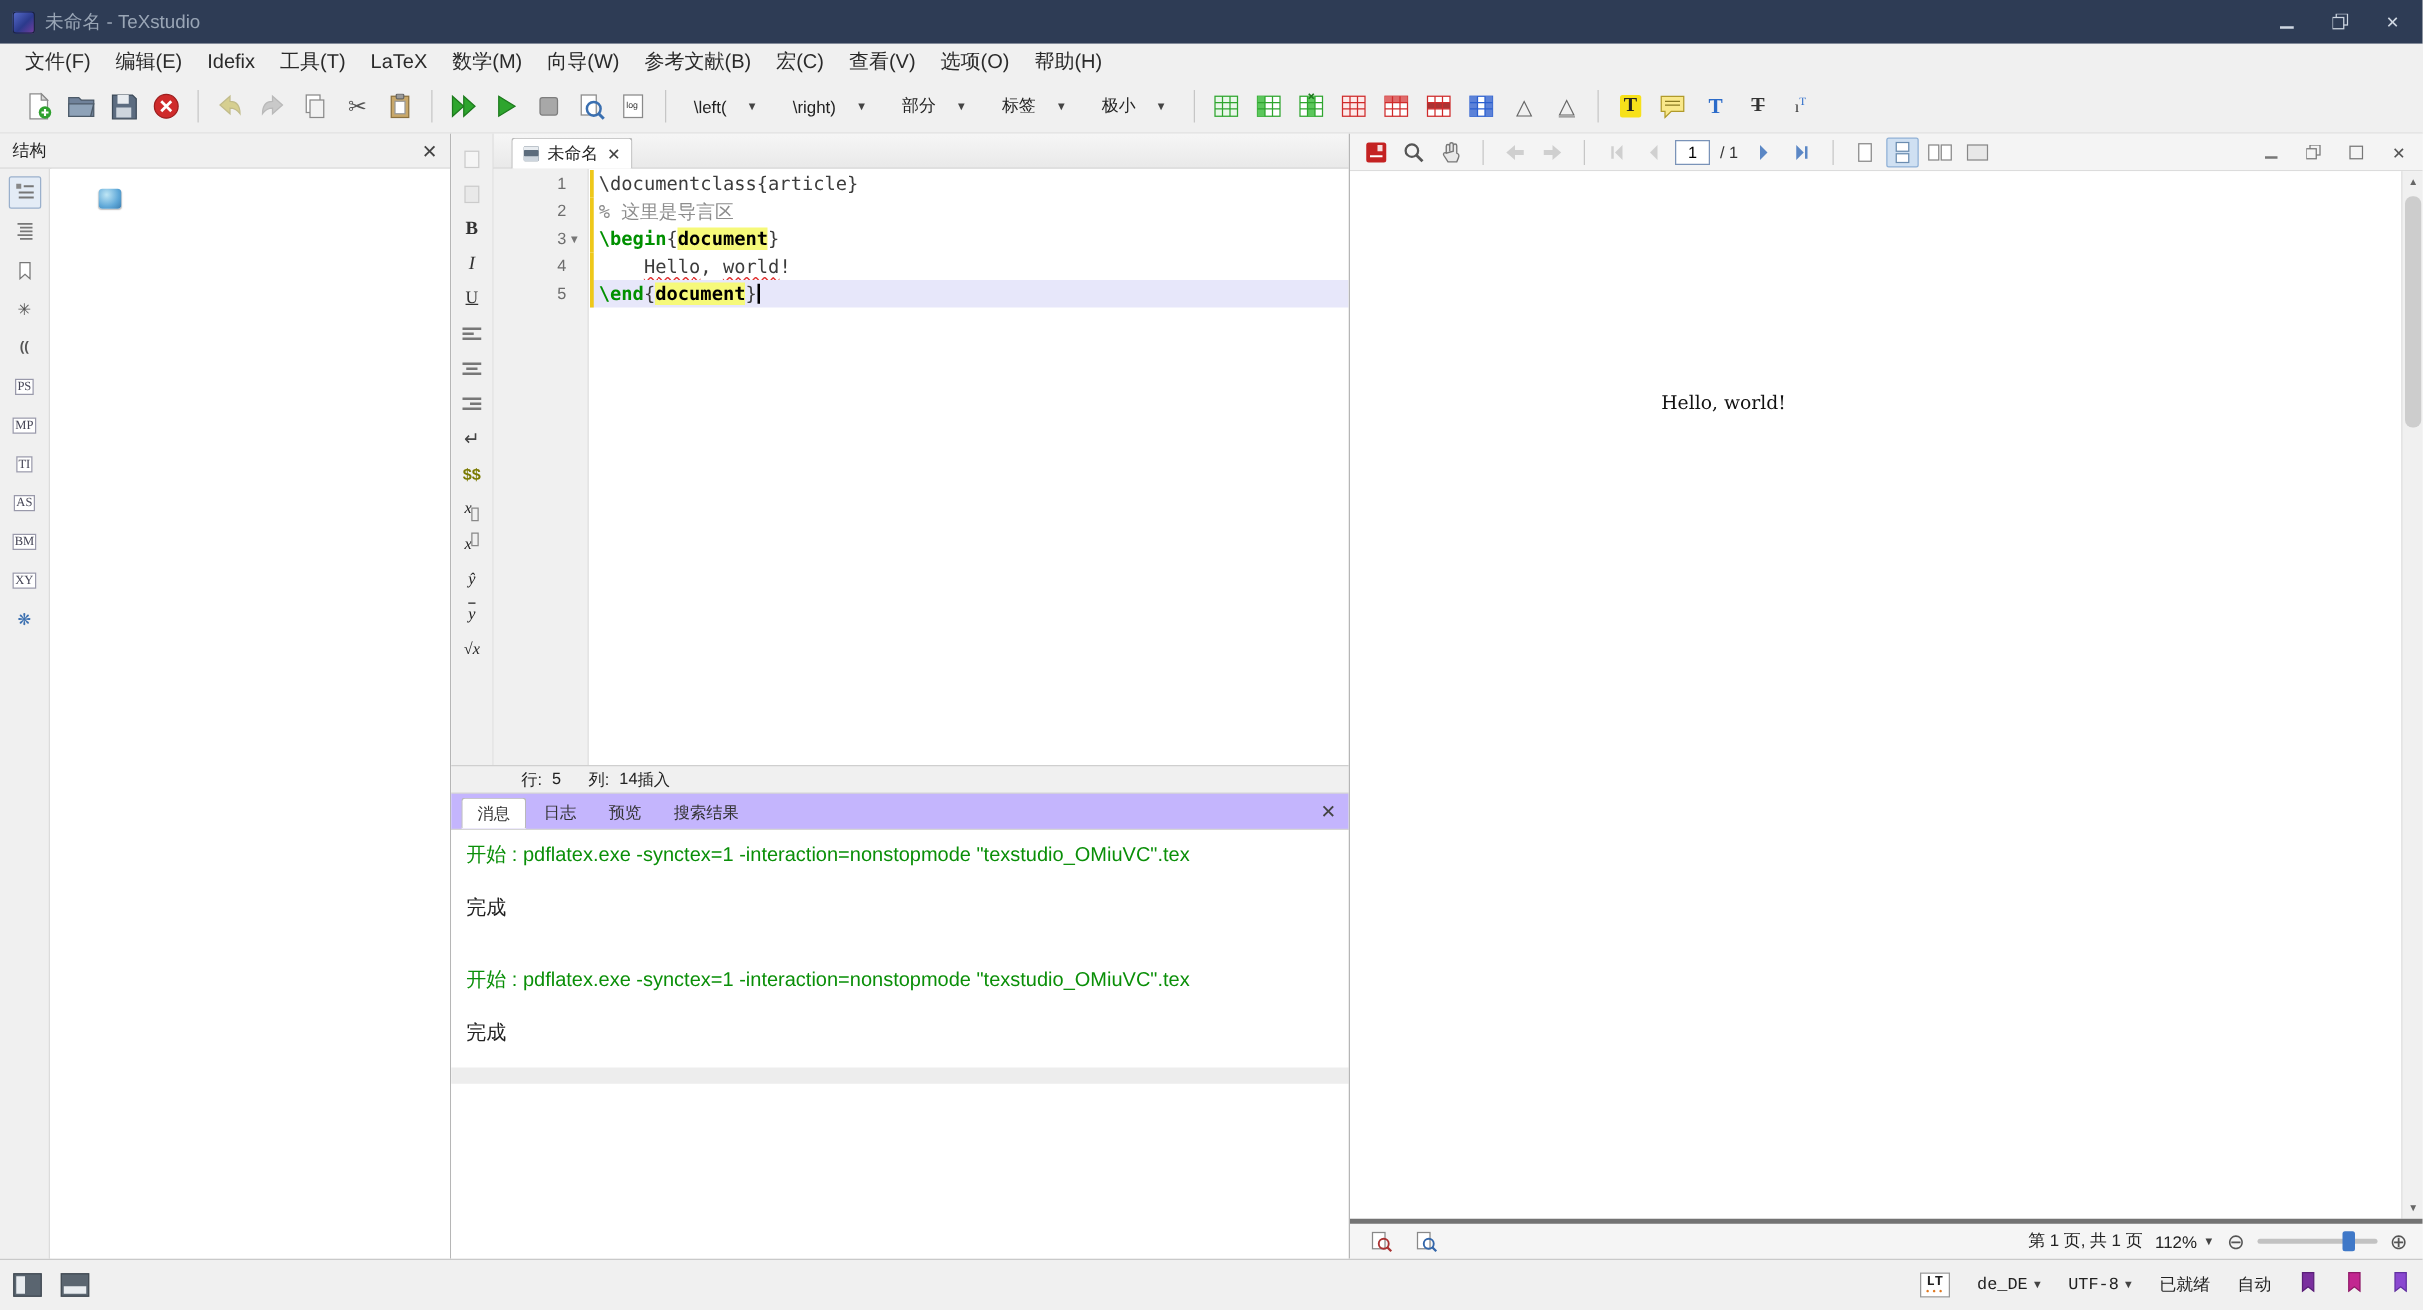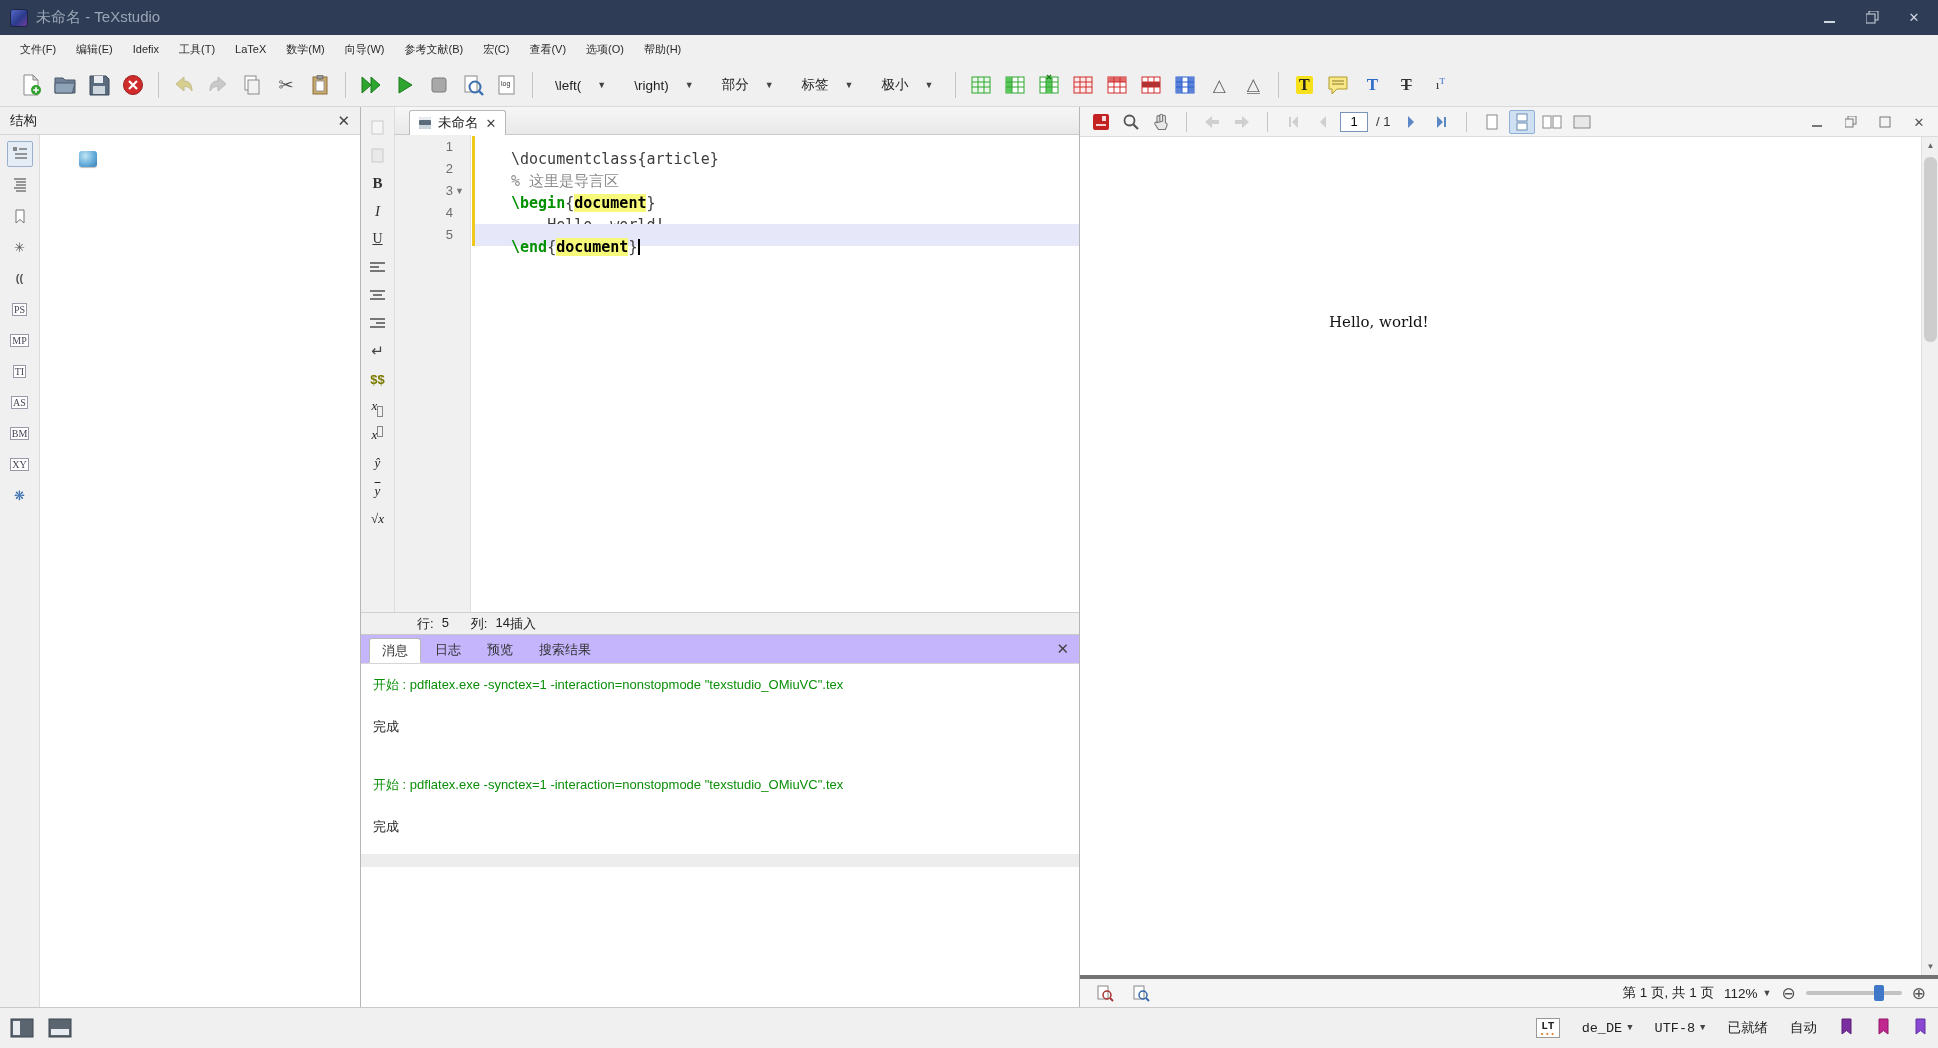--- a/index.html
+++ b/index.html
@@ -11,21 +11,21 @@
   .titlebar { position:absolute; left:0; top:0; width:100%; height:35px; background:#2e3c55; display:flex; align-items:center; }
   .app-ico { width:18px; height:18px; margin:0 8px 0 10px; border-radius:3px;
              background:linear-gradient(135deg,#5a6fd0,#2b3a8c 55%,#7a3fa0); box-shadow:inset 0 0 0 1px #1c2440; }
   .tb-title { color:#9aa6b6; font-size:15px; }
   .win-btns { position:absolute; right:6px; top:0; height:35px; display:flex; align-items:center; gap:6px; }
   .win-btn { width:36px; height:24px; display:flex; align-items:center; justify-content:center; color:#cfd7e2; font-size:13px; }
   .win-btn svg { display:block; }
 
   
   .menubar { position:absolute; left:0; top:35px; width:100%; height:29px; background:#f0f0f0; display:flex; align-items:center; padding-left:10px; }
-  .menu-item { padding:0 10px; line-height:29px; color:#2a2a2a; font-size:11px; cursor:default; }
+  .menu-item { padding:0 10px; line-height:29px; color:#2a2a2a; font-size:16px; cursor:default; }
 
   
   .toolbar { position:absolute; left:0; top:64px; width:100%; height:43px; background:#f0f0f0; border-bottom:1px solid #d9d9d9;
              display:flex; align-items:center; padding-left:14px; }
   .tool-btn { width:34px; height:34px; display:flex; align-items:center; justify-content:center; border-radius:3px; }
   .tool-btn.dim { opacity:.45; }
   .tsep { width:1px; height:26px; background:#c6c6c6; margin:0 8px; }
   .dropdown { height:28px; display:flex; align-items:center; gap:16px; padding:0 8px; margin:0 6px; color:#222; font-size:13.5px; }
   .dd-arrow { font-size:9px; color:#444; }
   .glyph { font-size:17px; color:#666; line-height:1; }
@@ -66,41 +66,41 @@
   .tab-save-ico { width:12px; height:12px; background:#5c6c7c; border-radius:1px; box-shadow:inset 0 -4px 0 #cdd5dd, inset 0 3px 0 #e8ecf0; }
   .tab-close { font-size:13px; color:#444; }
 
   .ed-body { position:absolute; left:34px; top:28px; right:0; bottom:22px; background:#fff; overflow:hidden; }
   .gutter-bg { position:absolute; left:0; top:0; width:76px; height:100%; background:#f0f0f0; border-right:1px solid #e0e0e0; }
   .code-row { position:absolute; left:0; right:0; height:22px; }
   .code-row.current::before { content:''; position:absolute; left:77px; right:0; top:0; bottom:0; background:#e7e7fa; }
   .ln { position:absolute; left:0; width:58px; text-align:right; color:#6d6d6d; font-size:13px; line-height:22px; }
   .fold { position:absolute; left:60px; top:0; font-size:9px; color:#777; line-height:22px; }
   .chg-marker { position:absolute; left:77px; width:3px; top:0; bottom:0; background:#eec81a; }
-  .code-text { position:absolute; left:84px; top:12px; font-family:"DejaVu Sans Mono",monospace; font-size:15px; line-height:22px; white-space:pre; color:#3c3c3c;margin-left:32px; }
+  .code-text { position:absolute; left:84px; top:0; font-family:"DejaVu Sans Mono",monospace; font-size:15px; line-height:22px; white-space:pre; color:#3c3c3c; }
   .tok-cmd { color:#3c3c3c; }
   .tok-comment { color:#8d8d8d; }
   .tok-kw { color:#009000; font-weight:bold; }
   .tok-env { color:#000; font-weight:bold; background:#f6f97a; }
   .misspell { text-decoration:underline wavy #e03030 1px; text-underline-offset:3px; }
   .caret { display:inline-block; width:1.5px; height:16px; background:#000; vertical-align:-3px; margin-left:1px; }
 
   .statusline { position:absolute; left:0; bottom:0; width:100%; height:22px; background:#f0f0f0; border-top:1px solid #cfcfcf;
                 display:flex; align-items:center; font-size:13px; color:#222; }
   .statusline .sl-a { margin-left:56px; display:flex; gap:8px; }
   .statusline .sl-mode { }
 
   
   .msg-panel { position:absolute; left:361px; top:634px; width:718px; height:373px; background:#fff; border-top:1px solid #c9c9c9; }
   .msg-tabs { position:absolute; left:0; top:0; width:100%; height:29px; background:#c4b5fd; border-bottom:1px solid #d5d5d5;
               display:flex; align-items:flex-end; padding-left:8px; }
   .msg-tab { height:25px; line-height:24px; padding:0 12px; font-size:13px; color:#333; margin-right:2px; }
   .msg-tab.active { background:#fff; border:1px solid #b9b9b9; border-bottom:1px solid #fff; border-radius:3px 3px 0 0; }
   .msg-close { margin-left:auto; margin-right:10px; align-self:center; font-size:15px; color:#444; }
-  .msg-body { position:absolute; left:0; top:29px; right:0; bottom:0; background:#fff; padding:12px 12px 0 12px; font-size:13px; }
+  .msg-body { position:absolute; left:0; top:29px; right:0; bottom:0; background:#fff; padding:12px 12px 0 12px; font-size:16px; }
   .log-start { color:#0a8f08; height:18px; line-height:18px; }
   .log-done { color:#222; height:18px; line-height:18px; margin-top:24px; }
   .log-start.second { margin-top:40px; }
   .msg-band { height:13px; background:#ededed; margin:18px -12px 0 -12px; }
 
   
   .pdf-panel { position:absolute; left:1079px; top:107px; width:859px; height:900px; background:#fff; border-left:1px solid #b6b6b6; }
   .pdf-toolbar { position:absolute; left:0; top:0; width:100%; height:30px; background:#f4f4f4; border-bottom:1px solid #dcdcdc;
                  display:flex; align-items:center; padding-left:8px; gap:4px; }
   .pbtn { width:26px; height:24px; display:flex; align-items:center; justify-content:center; border-radius:2px; color:#555; }

